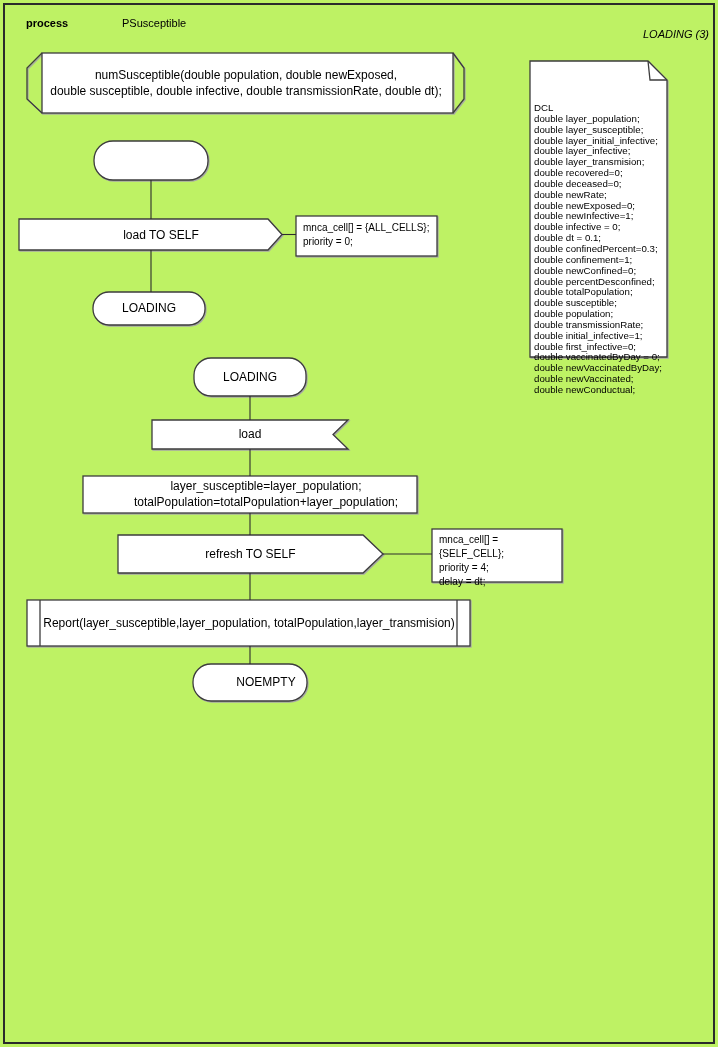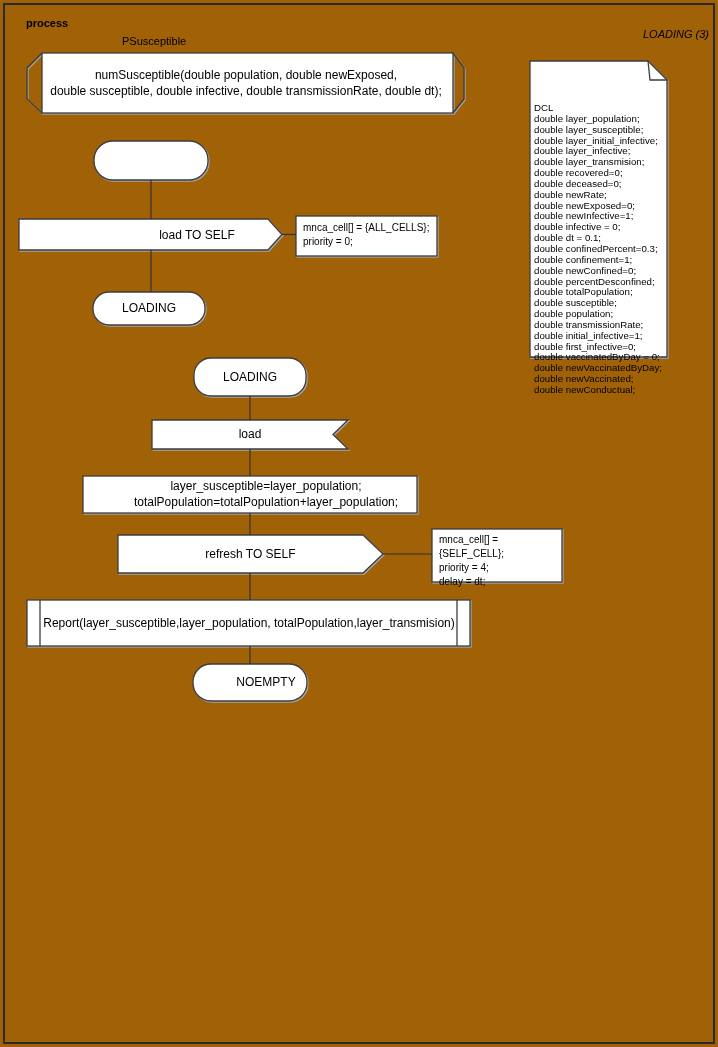--- a/index.html
+++ b/index.html
@@ -1,19 +1,19 @@
 <!DOCTYPE html>
 <html><head>
 <meta charset="utf-8">
 <style>
   html,body { margin:0; padding:0; background:#ffffff; }
   .page {
     position:relative;
     width:718px; height:1047px;
-    background:#a16207;
+    background:#bef264;
     font-family:"Liberation Sans", sans-serif;
     color:#000;
     overflow:hidden;
   }
   .page-border {
     position:absolute; left:3px; top:3px; right:3px; bottom:3px;
     border:2px solid #2b2b2b;
     pointer-events:none;
   }
   .txt {
@@ -87,27 +87,27 @@
       <line x1="250" y1="396" x2="250" y2="420"></line>
       <line x1="250" y1="449" x2="250" y2="476"></line>
       <line x1="250" y1="513" x2="250" y2="535"></line>
       <line x1="383" y1="554" x2="432" y2="554"></line>
       <line x1="250" y1="573" x2="250" y2="600"></line>
       <line x1="250" y1="646" x2="250" y2="664"></line>
     </g>
   </svg>
 
   <div class="txt hdr bold" style="left:26px; top:17px;">process</div>
-  <div class="txt hdr" style="left:85px; top:35px;padding-left:37px;">PSusceptible</div>
+  <div class="txt hdr" style="left:85px; top:17px;padding-left:37px;">PSusceptible</div>
   <div class="txt hdr" style="right:9px; top:28px; position:absolute;font-style:italic;">LOADING (3)</div>
 
   <div class="txt center" style="left:27px; top:83px; width:438px;">numSusceptible(double population, double newExposed,
 double susceptible, double infective, double transmissionRate, double dt);</div>
 
-  <div class="txt center" style="left:19px; top:235px; width:284px;margin-left:36px;">load TO SELF</div>
+  <div class="txt center" style="left:19px; top:235px; width:284px;">load TO SELF</div>
 
   <div class="txt comment-text" style="left:303px; top:221px; width:132px;">mnca_cell[] = {ALL_CELLS};
 priority = 0;</div>
 
   <div class="txt center" style="left:93px; top:308px; width:112px;">LOADING</div>
 
   <div class="txt center" style="left:194px; top:377px; width:112px;">LOADING</div>
 
   <div class="txt center" style="left:152px; top:434px; width:196px;">load</div>
 

